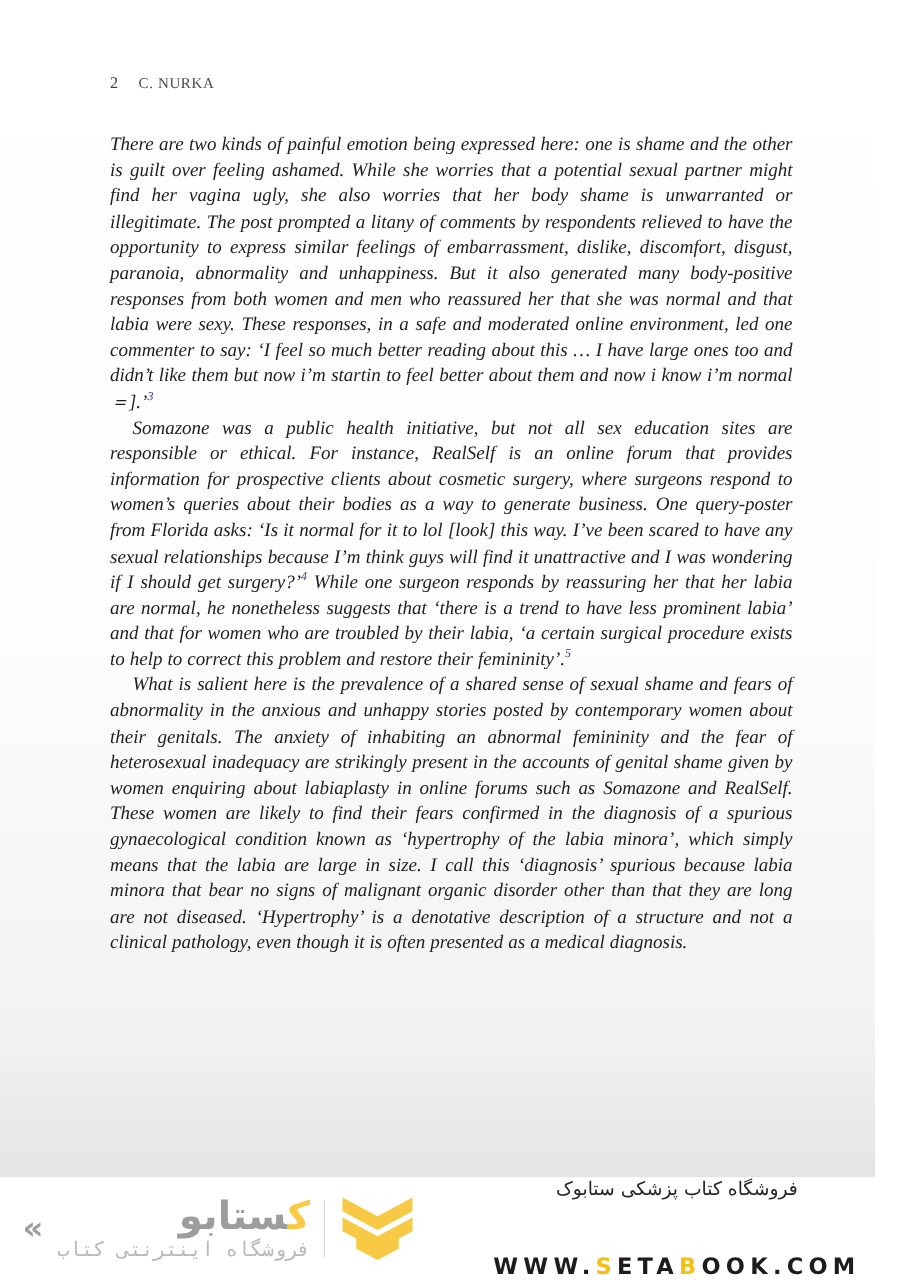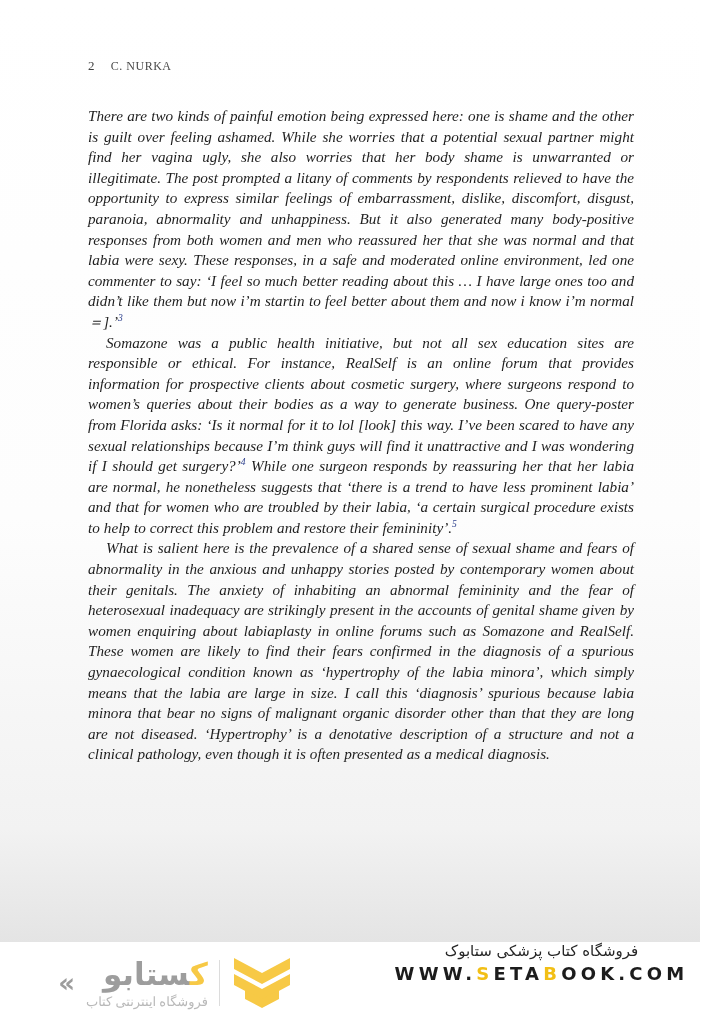--- a/index.html
+++ b/index.html
@@ -98,21 +98,21 @@
     align-items: center;
     justify-content: center;
     position: relative;
   }
   #footer-right {
     width: 361px;
     height: 82px;
     display: flex;
     flex-direction: column;
     align-items: center;
-    justify-content: flex-start;
+    justify-content: space-between;
     gap: 3px;
   }
 
   
   #brand-logo {
     display: flex;
     align-items: center;
     gap: 11px;
     transform: translateX(-6px);
   }
@@ -137,22 +137,22 @@
   }
   #brand-chevron-left {
     font-family: "DejaVu Sans", sans-serif;
     font-size: 26px;
     font-weight: 700;
     color: #9d9d9d;
     line-height: 1;
     margin-left: 2px;
   }
   #brand-tagline {
-    font-family: Liberation Serif, serif;
-    font-size: 13px;
+    font-family: Liberation Mono, monospace;
+    font-size: 16px;
     color: #b9b9b9;
     direction: rtl;
     unicode-bidi: embed;
     margin-top: 4px;
     letter-spacing: 0.2px;
     white-space: nowrap;
   }
   #brand-divider {
     width: 1px;
     height: 46px;

